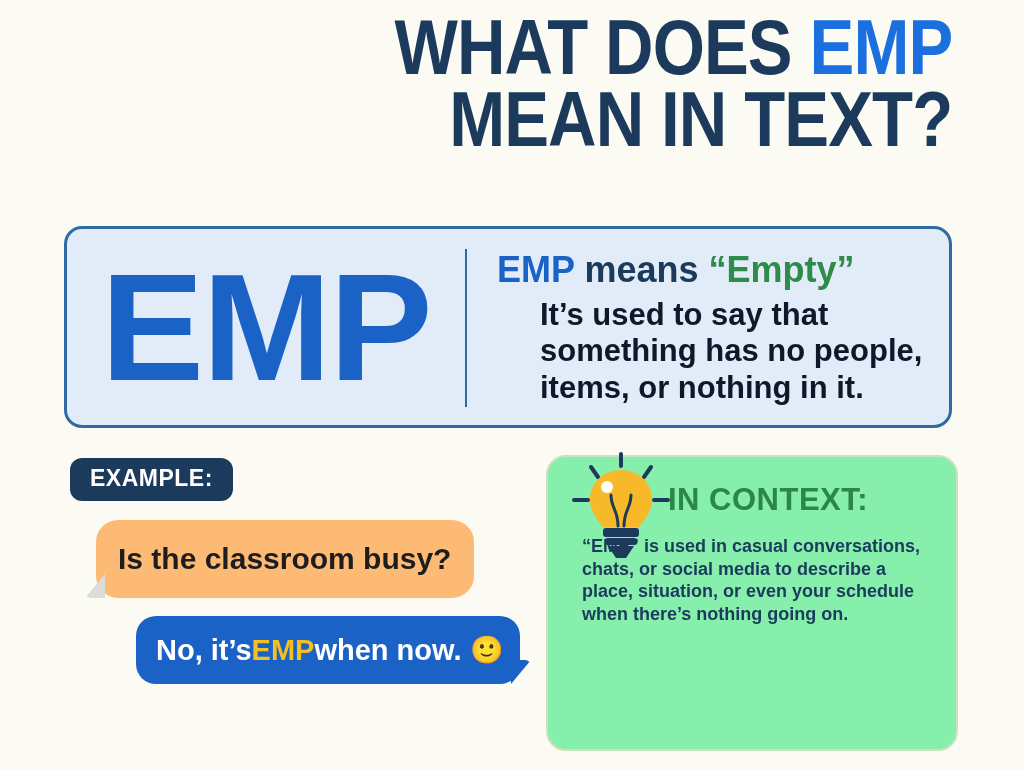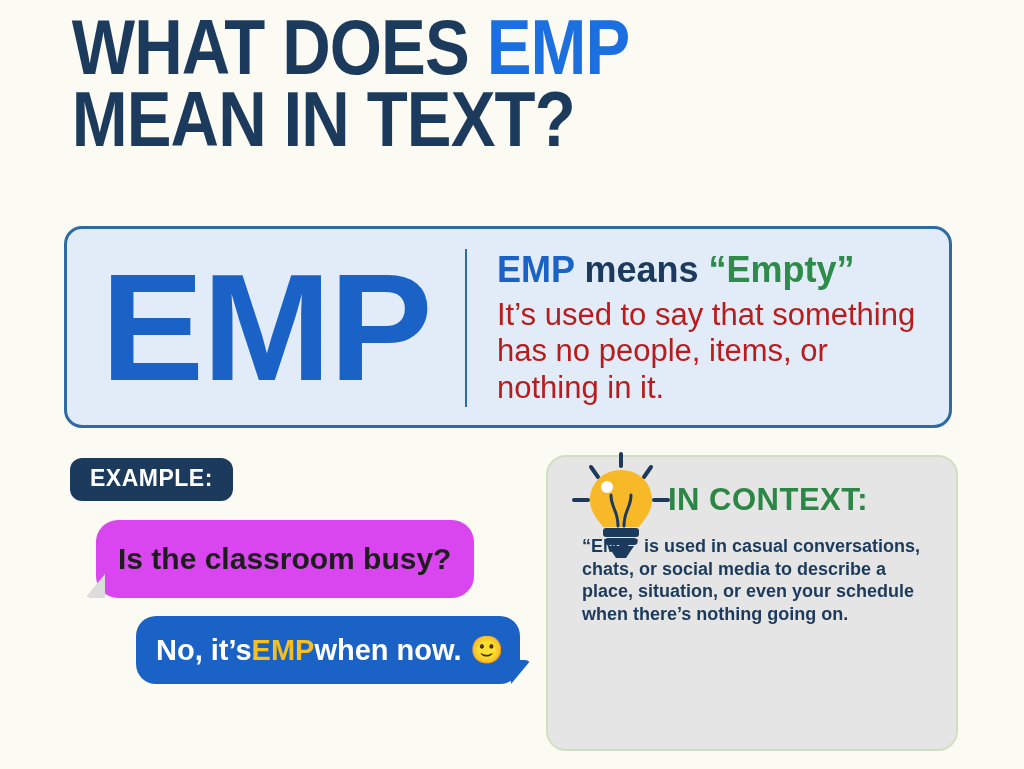--- a/index.html
+++ b/index.html
@@ -20,21 +20,21 @@
     width: 1024px;
     height: 769px;
   }
 
   
   .title-block {
     position: absolute;
     top: 12px;
     left: 0;
     width: 1024px;
-    text-align: left;
+    text-align: right;
     line-height: 0.92;
   }
   .title-line {
     font-family: "Liberation Sans Narrow", "Liberation Sans", sans-serif;
     font-weight: 700;
     font-size: 78px;
     letter-spacing: -1px;
     color: #1b3a5c;
     transform: scaleX(0.86);
     transform-origin: center center;
@@ -91,24 +91,25 @@
     font-size: 36px;
     line-height: 1.05;
     color: #1b3a5c;
     white-space: nowrap;
     margin-bottom: 8px;
   }
   .def-headline .blue { color: #1b62c6; }
   .def-headline .green { color: #2e8b4a; }
   .def-body {
     font-family: "Liberation Sans Narrow", "Liberation Sans", sans-serif;
-    font-weight: 400;
+    font-weight: 700;
     font-size: 31px;
     line-height: 1.18;
-    color: #b91c1c;
+    color: #0f172a;
+    margin-left: 43px;
   }
 
   
   .example-badge {
     position: absolute;
     left: 70px;
     top: 458px;
     background: #1b3a5c;
     color: #ffffff;
     border-radius: 12px;
@@ -124,21 +125,21 @@
     position: absolute;
     box-sizing: border-box;
     font-family: "Liberation Sans Narrow", "Liberation Sans", sans-serif;
     font-weight: 700;
   }
   .bubble-grey {
     left: 96px;
     top: 520px;
     width: 378px;
     height: 78px;
-    background: #d946ef;
+    background: #fdba74;
     border-radius: 22px;
     color: #1d1d1d;
     font-size: 30px;
     display: flex;
     align-items: center;
     padding-left: 22px;
   }
   .bubble-grey .tail {
     position: absolute;
     left: -11px;
@@ -183,21 +184,21 @@
   }
 
   
   .ctx-card {
     position: absolute;
     left: 546px;
     top: 455px;
     width: 412px;
     height: 296px;
     box-sizing: border-box;
-    background: #e5e5e5;
+    background: #86efac;
     border: 2px solid #cfe0c2;
     border-radius: 20px;
   }
   .ctx-head {
     position: absolute;
     left: 120px;
     top: 25px;
     font-family: "Liberation Sans Narrow", "Liberation Sans", sans-serif;
     font-weight: 700;
     font-size: 31px;

